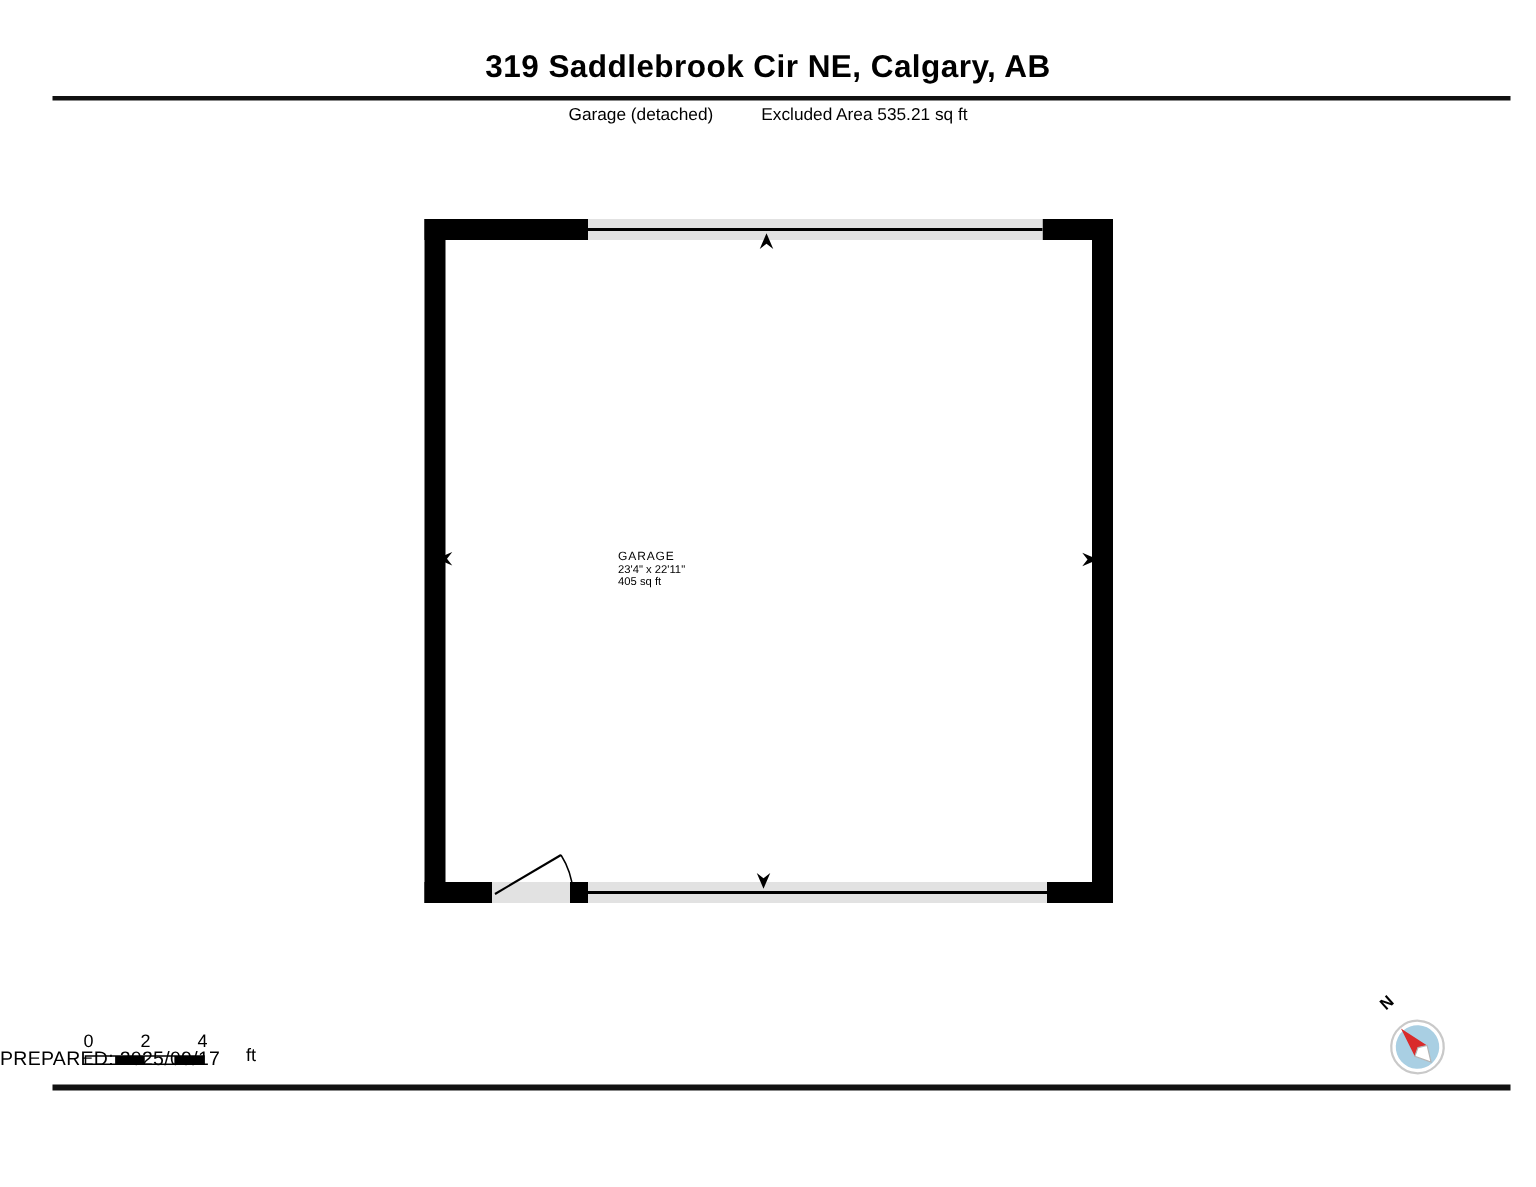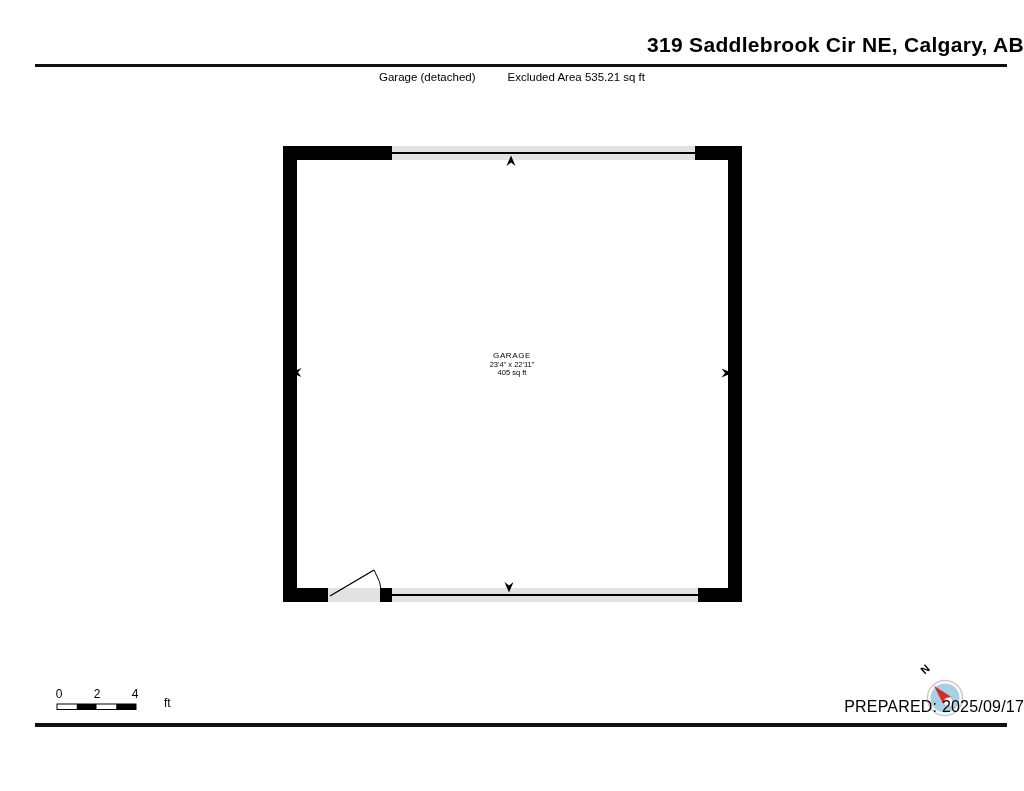--- a/index.html
+++ b/index.html
@@ -1,56 +1,56 @@
 <!DOCTYPE html>
 <html><head>
 <meta charset="utf-8">
 <style>
   * { box-sizing: border-box; }
   body { margin: 0; background: #ffffff; font-family: "Liberation Sans", sans-serif; color: #000; }
   .page { position: relative; width: 1024px; height: 791px; background: #fff; overflow: hidden; }
 
   .title {
     position: absolute; top: 33px; left: 0; width: 100%;
-    text-align: right; font-size: 21px; font-weight: bold; letter-spacing: 0.3px;
+    text-align: center; font-size: 21px; font-weight: bold; letter-spacing: 0.3px;
   }
   .rule {
     position: absolute; left: 35px; width: 972px; background: #111;
   }
   .rule.top { top: 64px; height: 3px; }
   .rule.bottom { top: 723px; height: 3.5px; }
 
   .subtitle {
     position: absolute; top: 71px; left: 0; width: 100%;
     text-align: center; font-size: 11.5px;
   }
   .subtitle .floor { font-weight: normal; }
   .subtitle .area { margin-left: 32px; }
 
   .plan-svg { position: absolute; left: 0; top: 0; }
 
   .room-label {
-    position: absolute; left: 412px; top: 352px; width: 200px;
-    text-align: center; line-height: 8px;
+    position: absolute; left: 412px; top: 367px; width: 200px;
+    text-align: left; line-height: 8px;
   }
   .room-label .room-name { font-size: 8px; letter-spacing: 0.6px; }
   .room-label .room-dims { font-size: 7.5px; margin-top: 0.5px; }
   .room-label .room-area { font-size: 7.5px; margin-top: 0.5px; }
 
   .tick {
     position: absolute; top: 687px; width: 14px; text-align: center; font-size: 12px;
   }
   .tick.t0 { left: 52px; }
   .tick.t2 { left: 90px; }
   .tick.t4 { left: 128px; }
   .unit { position: absolute; top: 696px; left: 141px; font-size: 12px; margin-left: 23px; }
 
   .prepared {
     position: absolute; top: 698px; left: 0; width: 100%;
-    text-align: right; font-size: 16px; letter-spacing: 0.2px;
+    text-align: left; font-size: 13px; letter-spacing: 0.2px;
   }
 
   .north-label {
     position: absolute; left: 921px; top: 663px; font-size: 11px; font-weight: bold;
     transform: rotate(-42deg);
   }
 
   .disclaimer {
     position: absolute; top: 733px; left: 38px; width: 960px;
     font-size: 10.5px; color: #111;

